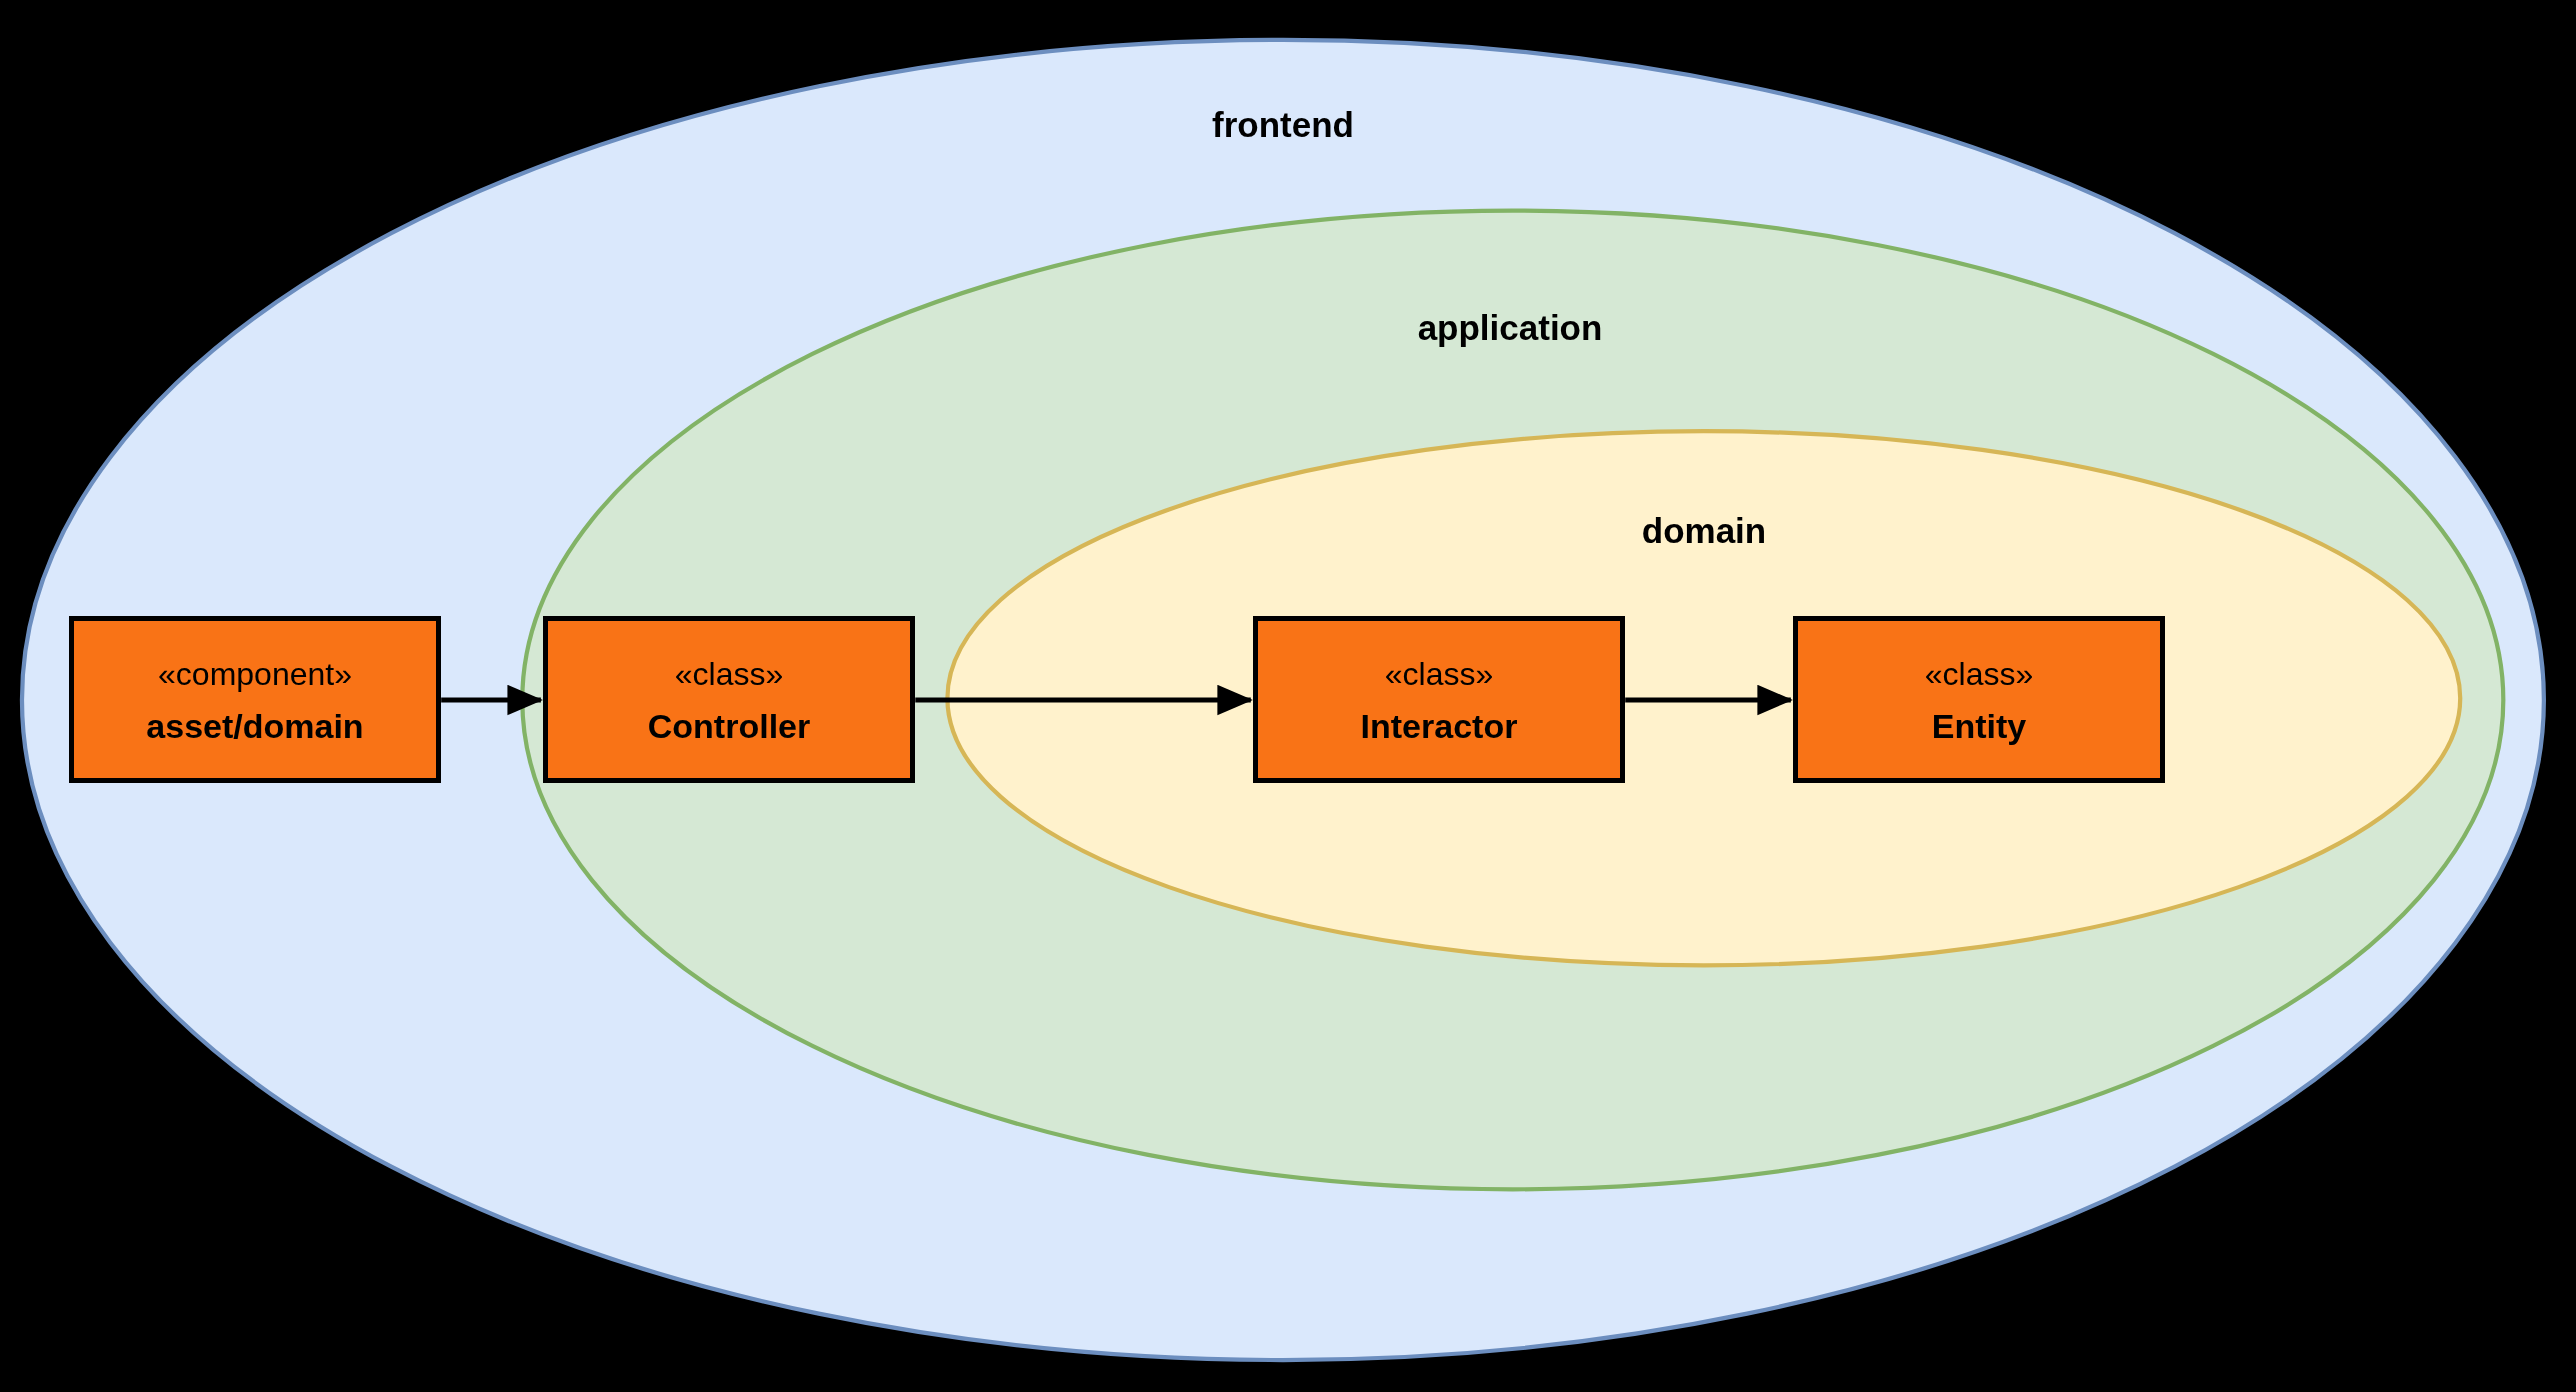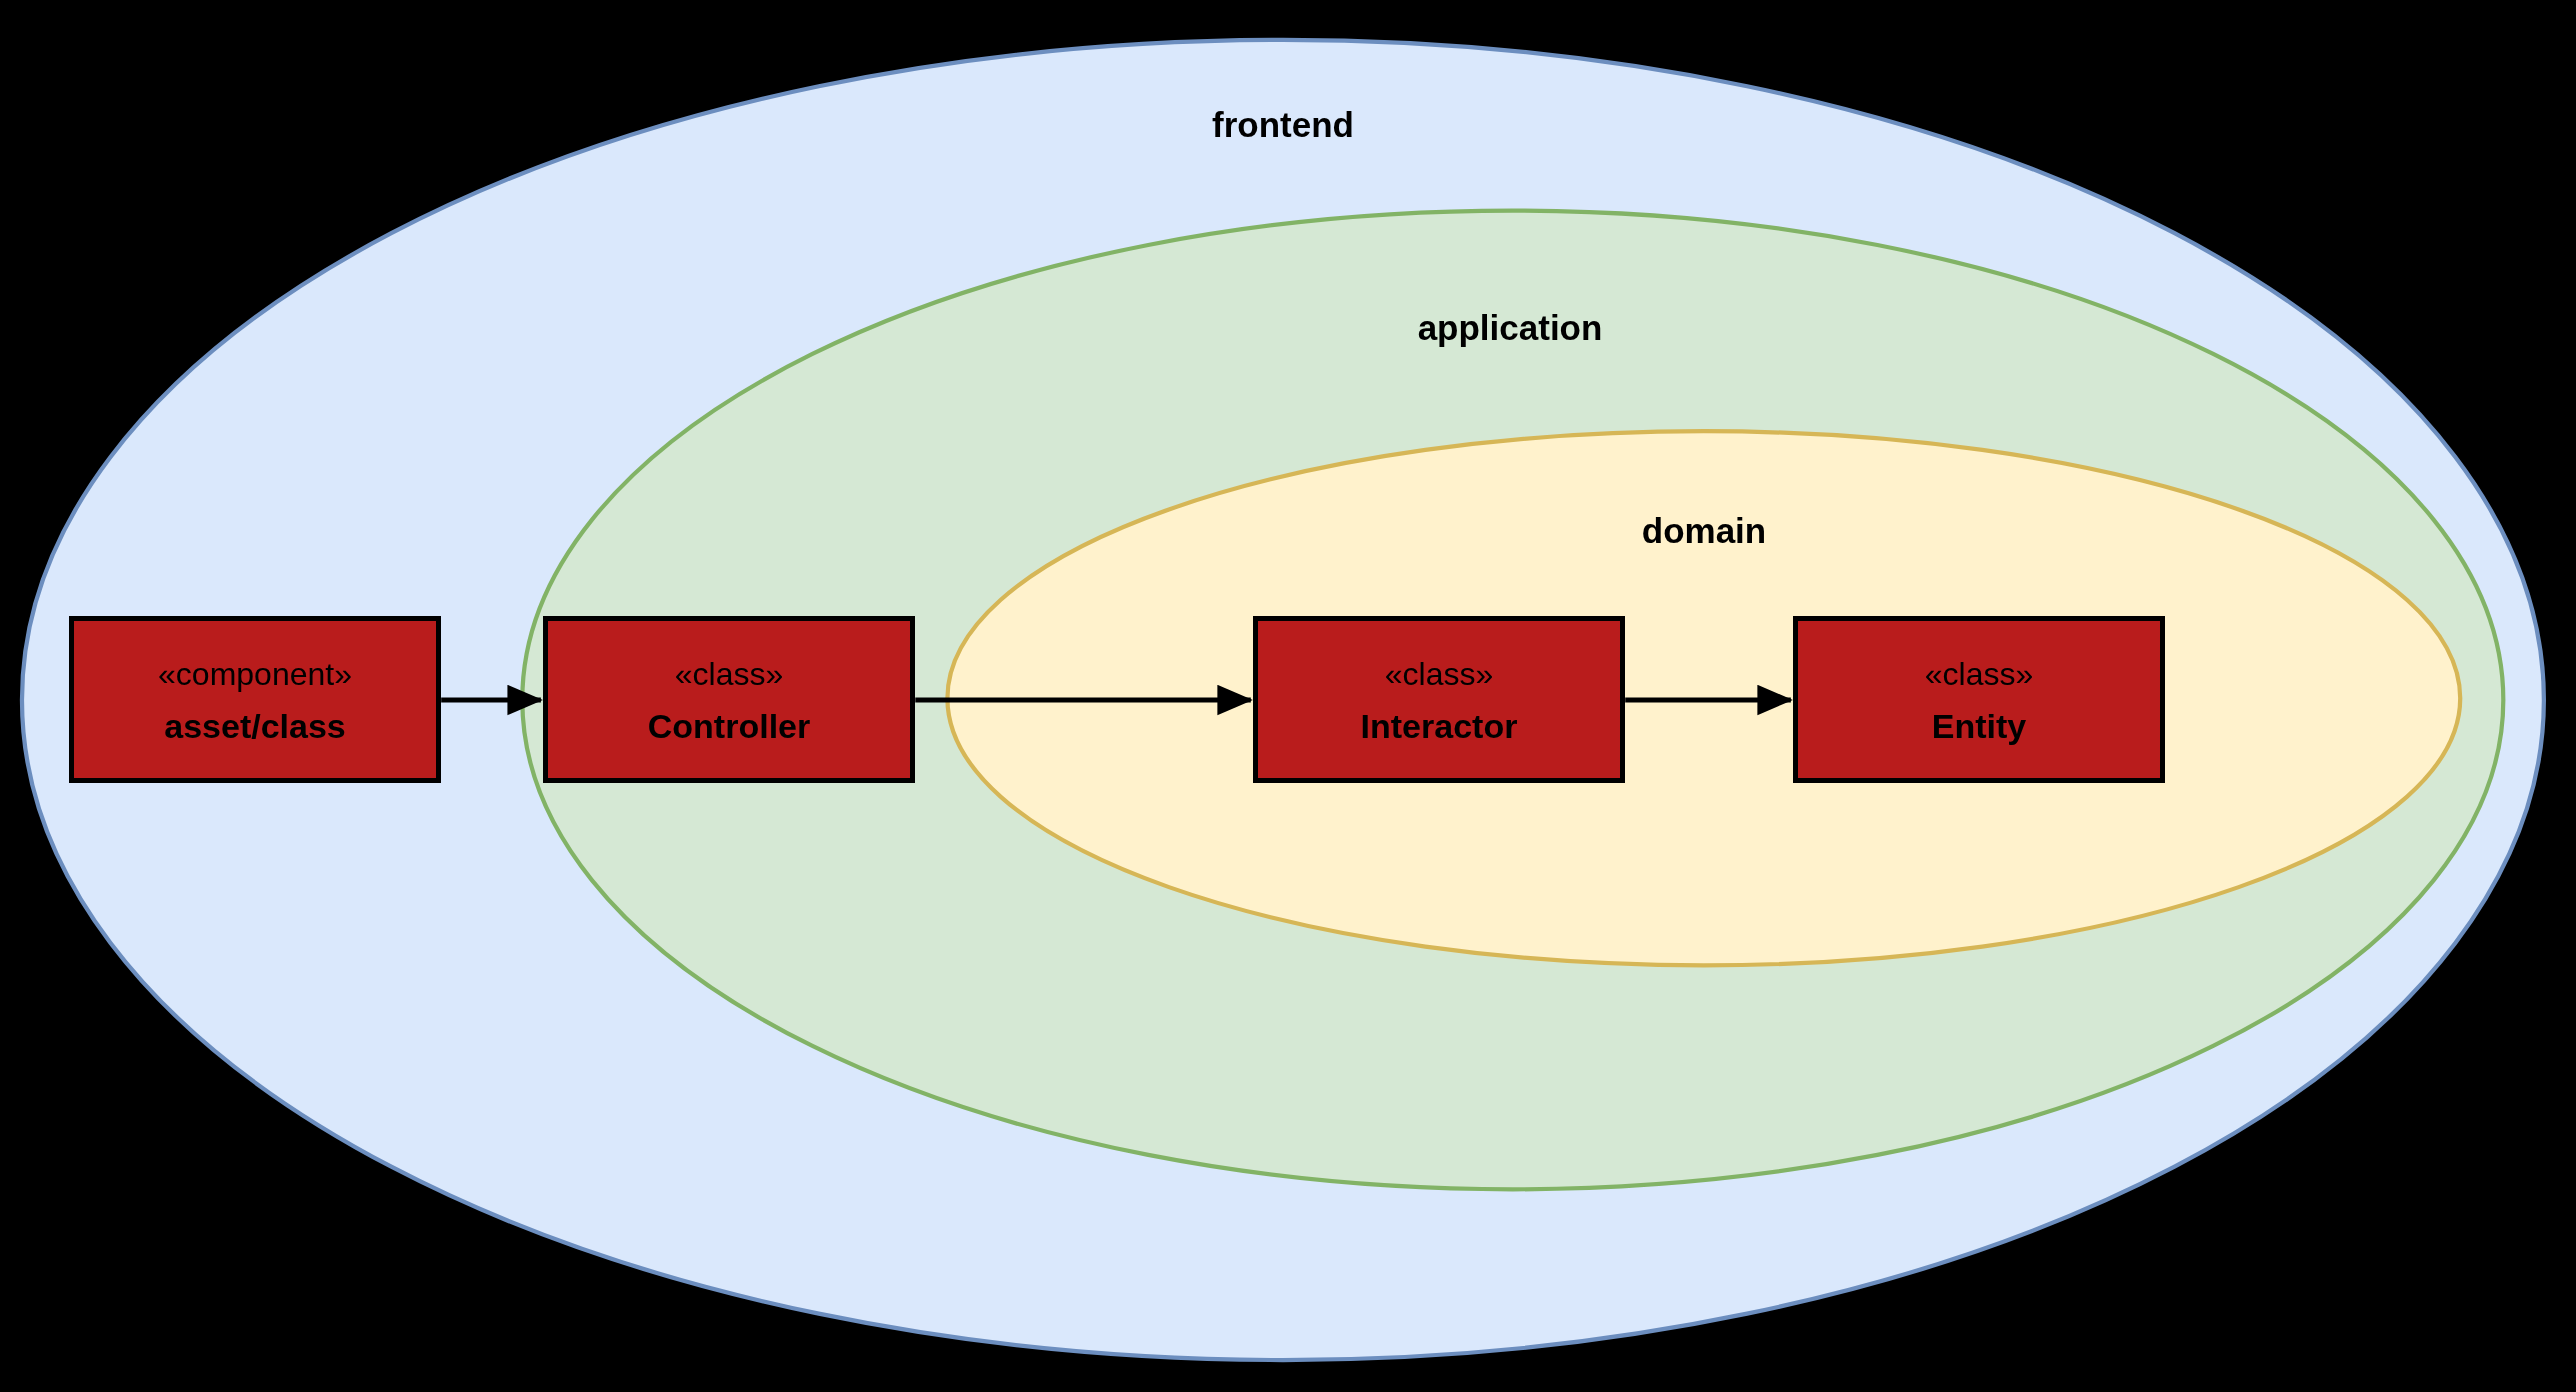--- a/index.html
+++ b/index.html
@@ -34,21 +34,21 @@
     font-size: 35px;
     line-height: 41px;
     color: #000000;
     white-space: nowrap;
   }
   .node {
     position: absolute;
     width: 372px;
     height: 167px;
     box-sizing: border-box;
-    background: #b91c1c;
+    background: #f97316;
     border: 5px solid #000000;
     display: flex;
     flex-direction: column;
     align-items: center;
     justify-content: center;
     color: #000000;
     text-align: center;
   }
   .node .stereotype {
     font-size: 32px;
@@ -96,21 +96,21 @@
   </svg>
 
   <div class="layer-label label-frontend">frontend</div>
 
   <div class="layer-label label-application">application</div>
 
   <div class="layer-label label-domain">domain</div>
 
   <div class="node node-1">
     <span class="stereotype">«component»</span>
-    <span class="name">asset/class</span>
+    <span class="name">asset/domain</span>
   </div>
 
   <div class="node node-2">
     <span class="stereotype">«class»</span>
     <span class="name">Controller</span>
   </div>
 
   <div class="node node-3">
     <span class="stereotype">«class»</span>
     <span class="name">Interactor</span>

